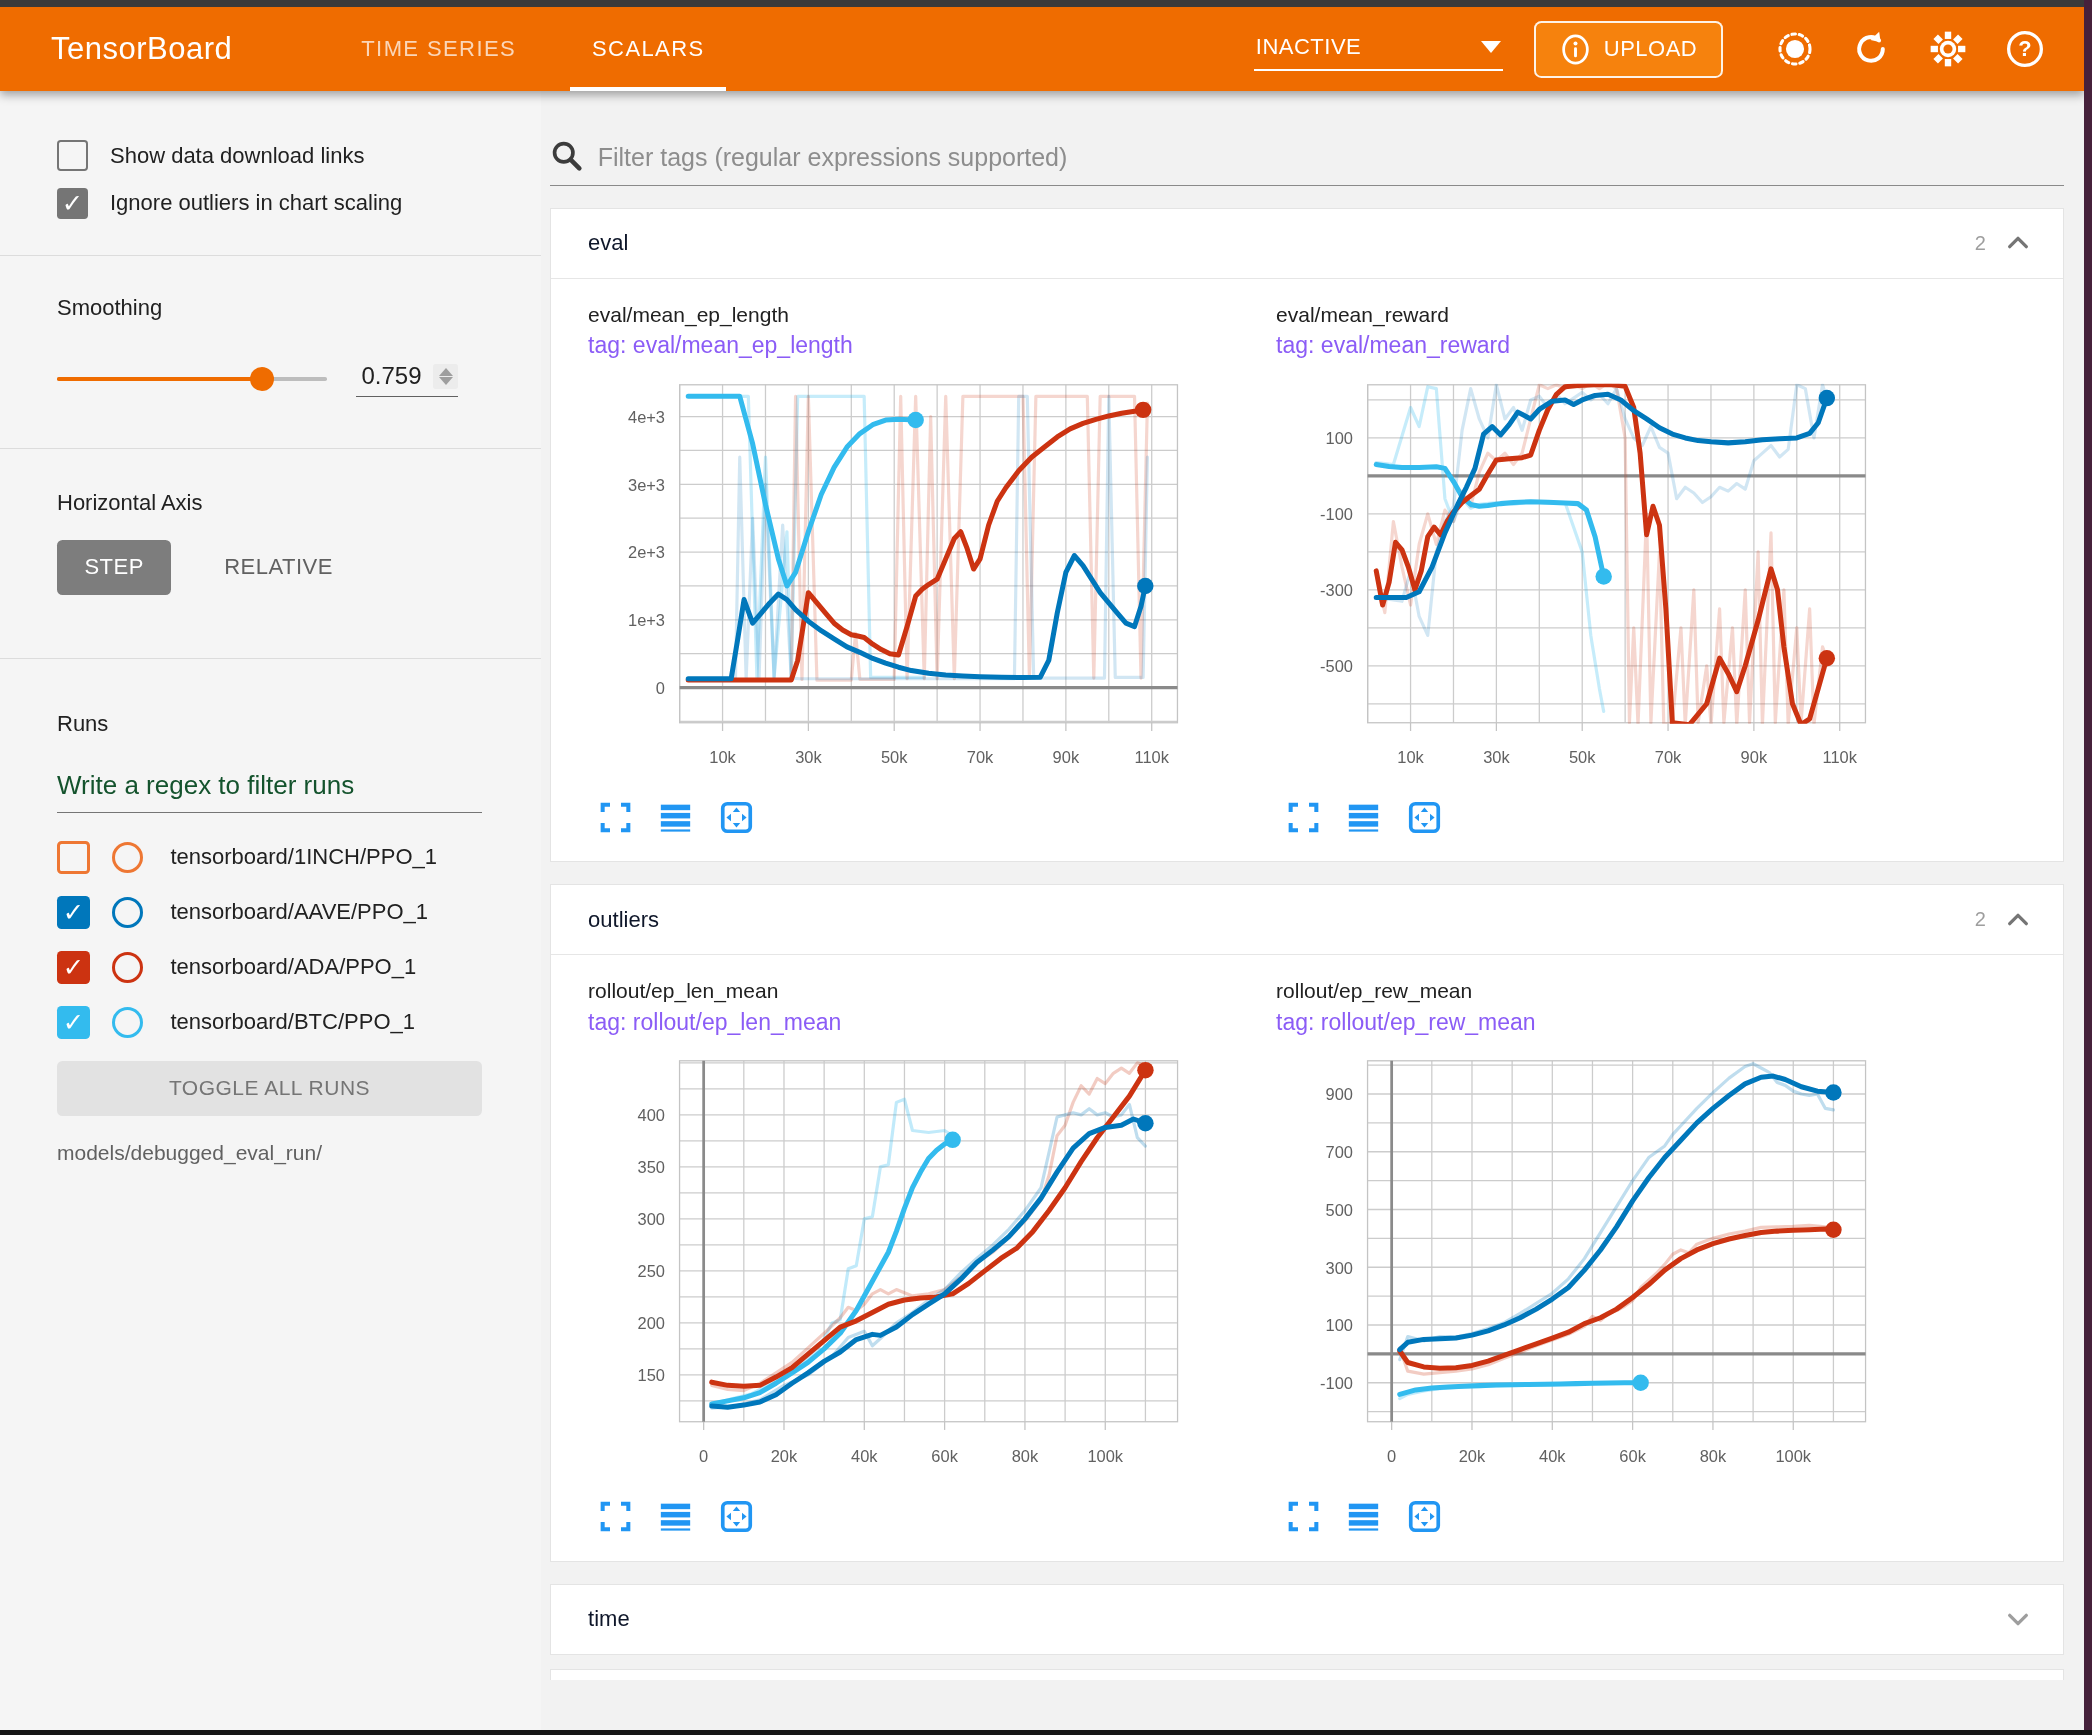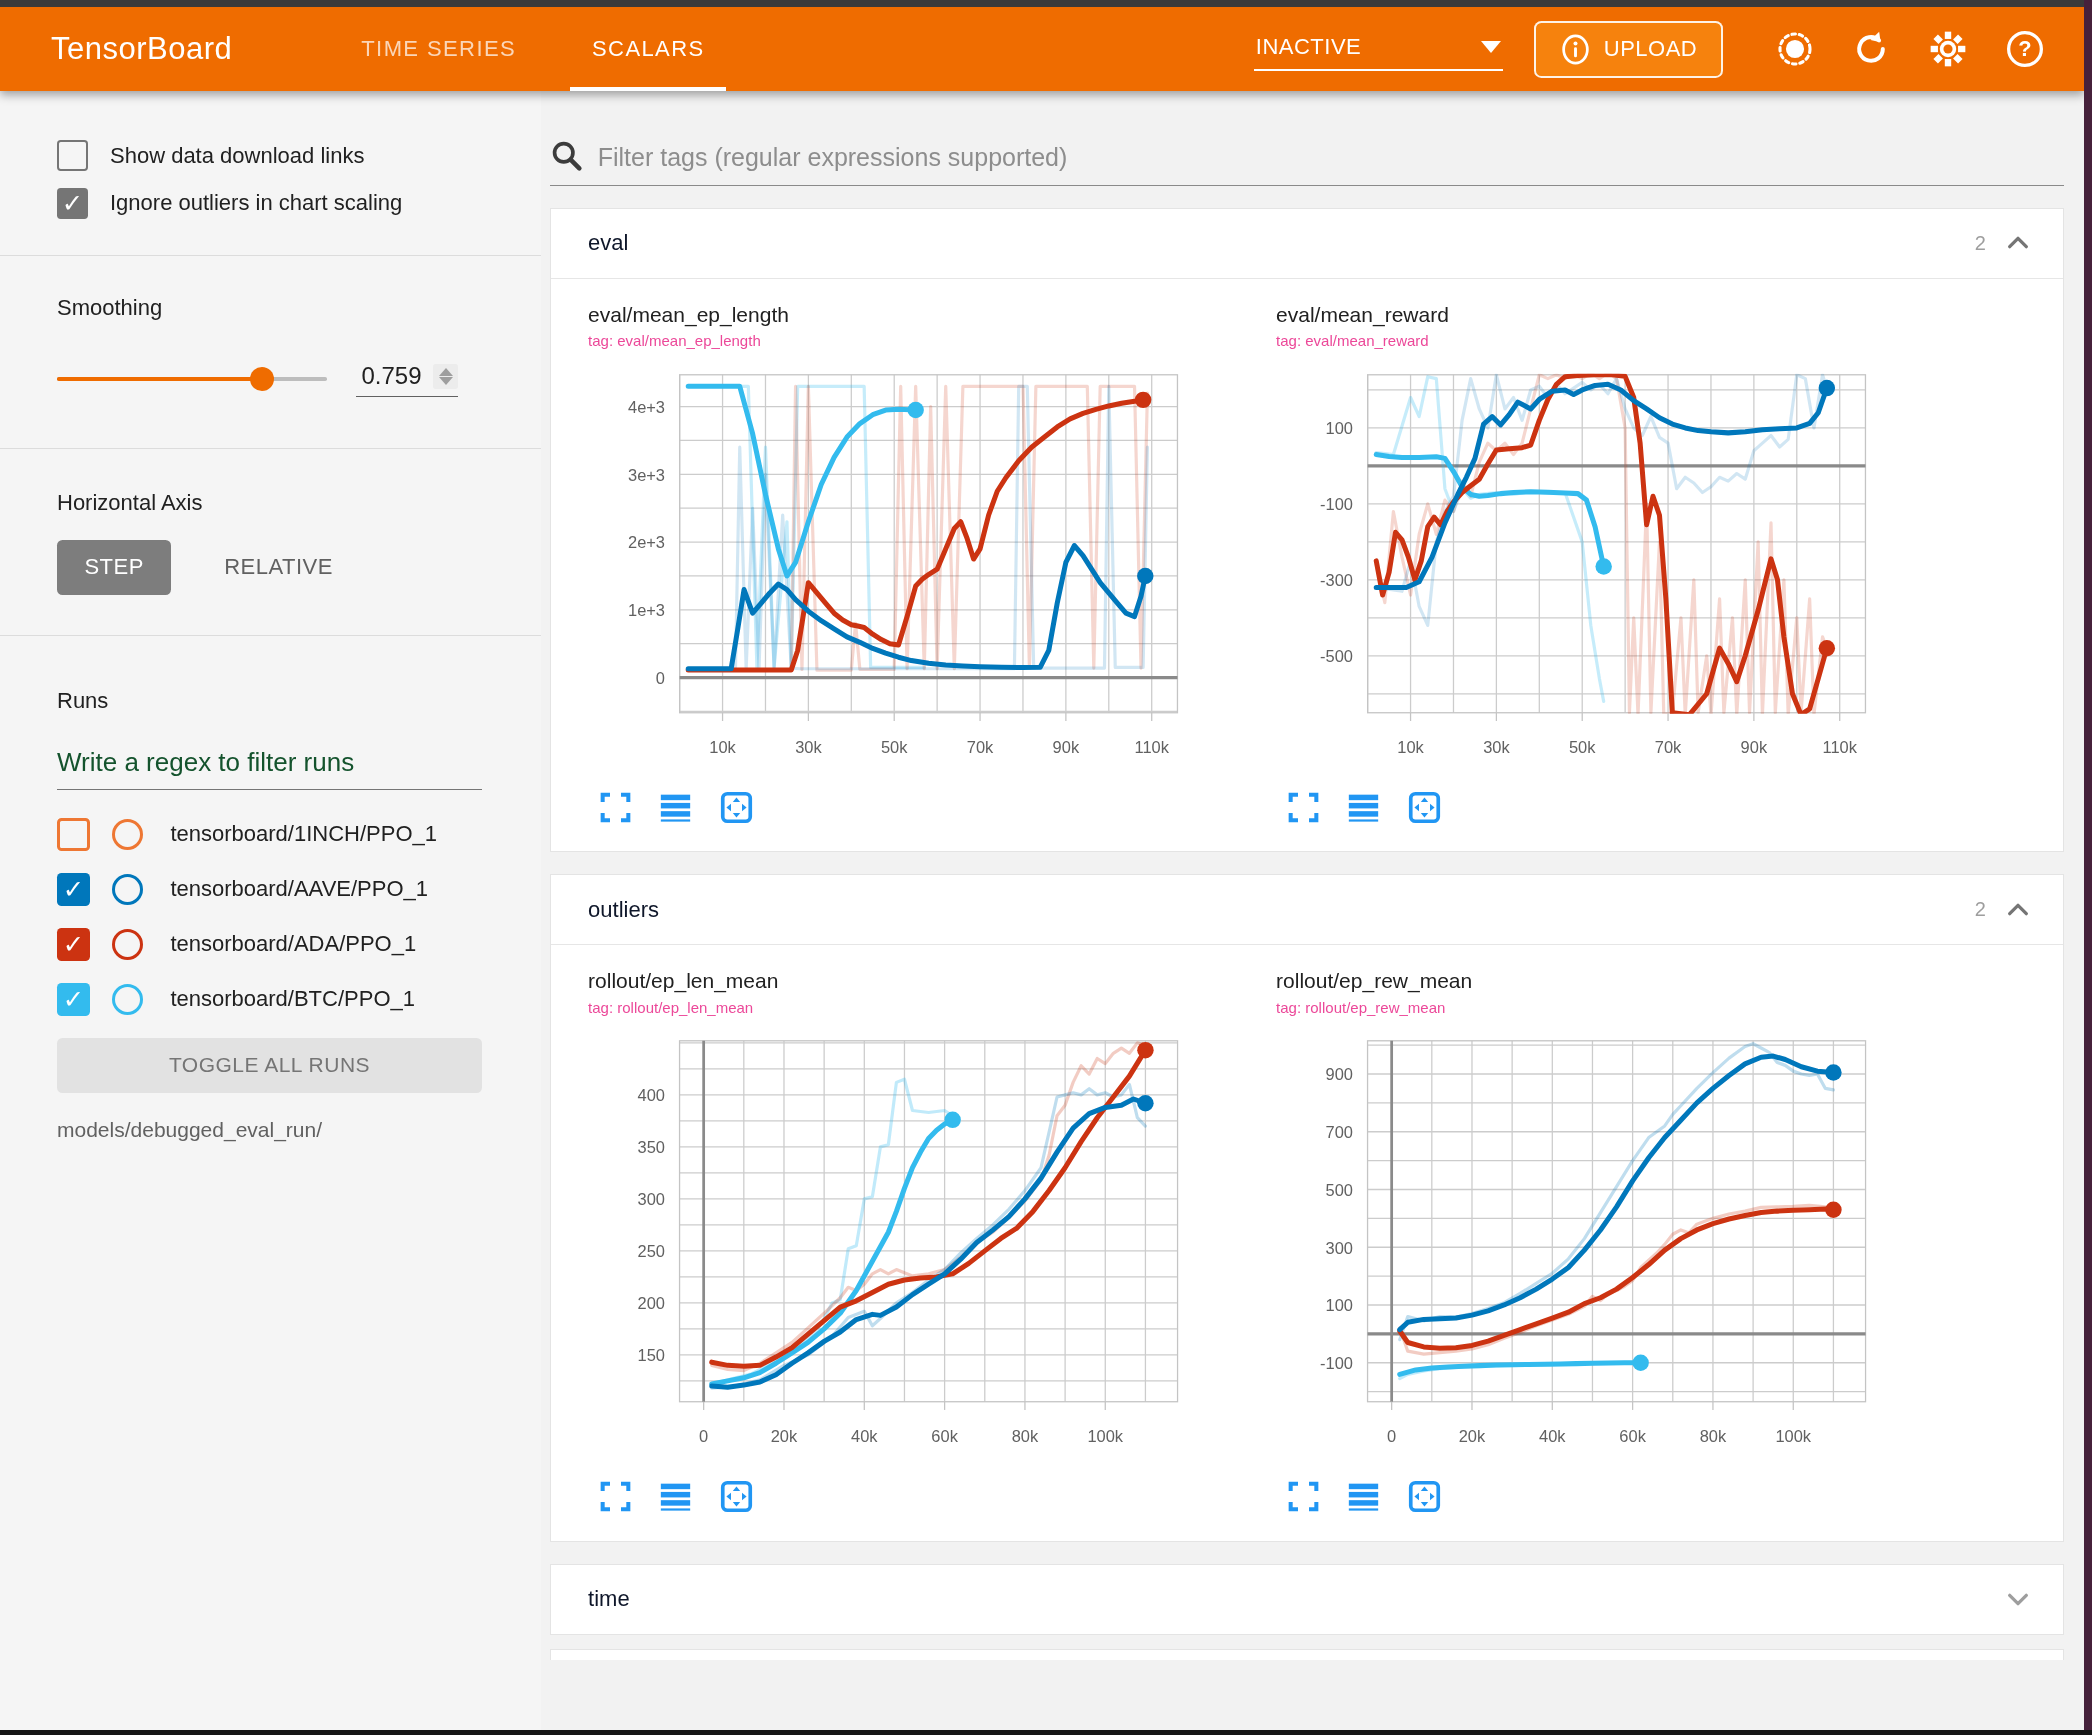--- a/index.html
+++ b/index.html
@@ -88,21 +88,21 @@
   .search-row svg { flex:0 0 auto; margin-right:14.6px; }
   .search-ph { font-size:25px; color:#8d8d8d; }
   .card { background:#fff; border:0.9px solid #e4e4e4; margin:22px 20px 0 9.1px; }
   .card-head { display:flex; align-items:center; height:69px; padding:0 33px 0 37px; cursor:pointer; }
   .card-head .name { font-size:22px; color:#0f172a; }
   .card-head .count { margin-left:auto; font-size:20px; color:#9e9e9e; margin-right:20px; }
   .chev { width:24px; height:24px; }
   .card-body { border-top:0.9px solid #e6e6e6; padding:24px 0 27.4px 0; display:flex; }
   .chart-block { margin-left:37px; width:651px; }
   .chart-title { font-size:21px; color:#212121; }
-  .chart-tag { font-size:15px; color:#ec4899; margin-top:5.5px; }
+  .chart-tag { font-size:23px; color:#8b5cf6; margin-top:5.5px; }
   .chart-svg { margin-top:12.8px; }
   .chart-tools { display:flex; align-items:center; gap:27.4px; margin-top:3.7px; margin-left:11px; }
   .tool { width:33px; height:33px; cursor:pointer; }
   .sliver { height:11px; background:#fff; border:0.9px solid #e4e4e4; border-bottom:none; margin:14.6px 20px 0 9.1px; }
   text.tick { font-family:"Liberation Sans","DejaVu Sans",sans-serif; font-size:18px; fill:#616161; }
 </style>
 </head>
 <body>
 
 <div class="stage">
@@ -195,21 +195,21 @@
         <div class="smooth-box">
           <span class="smooth-val">0.759</span>
           <span class="spinner">
             <span class="up"></span>
             <span class="dn"></span>
           </span>
         </div>
       </div>
     </div>
 
-    <div class="side-sec" style="padding-bottom:40px;">
+    <div class="side-sec" style="padding-bottom:63px;">
       <div class="sec-title" style="margin-top:14.6px;">Horizontal Axis</div>
       <div class="axis-btns">
         <div class="axis-btn active">STEP</div>
         <div class="axis-btn">RELATIVE</div>
       </div>
     </div>
 
     <div class="side-sec no-border">
       <div class="sec-title" style="margin-top:27px;">Runs</div>
       <div class="runs-filter">

